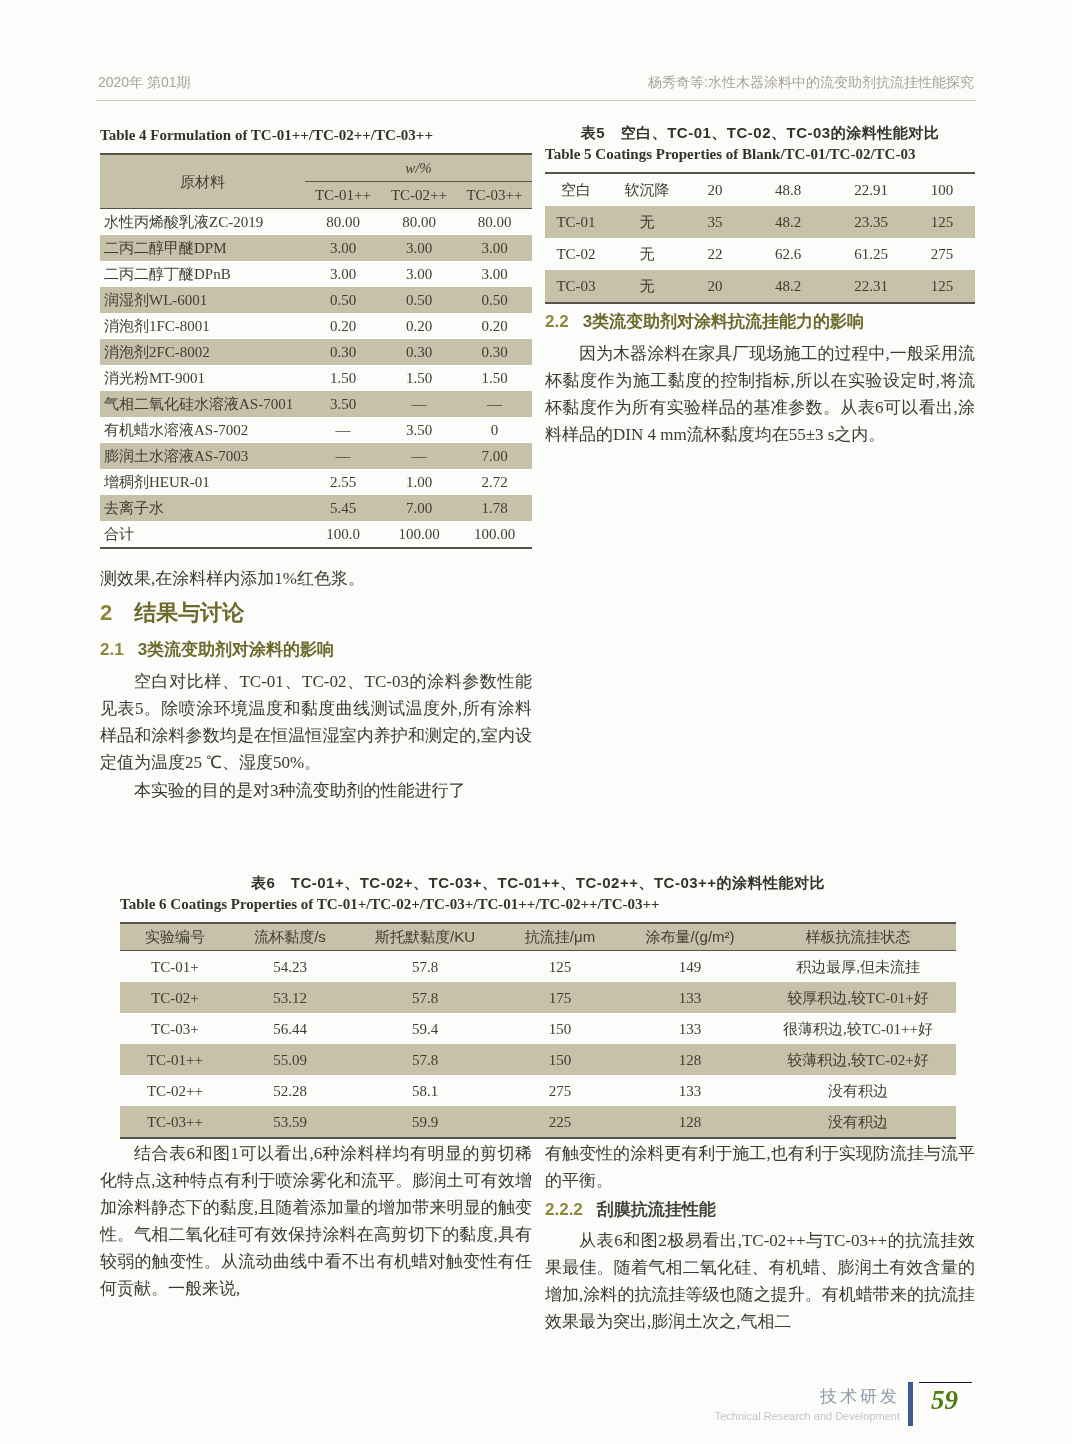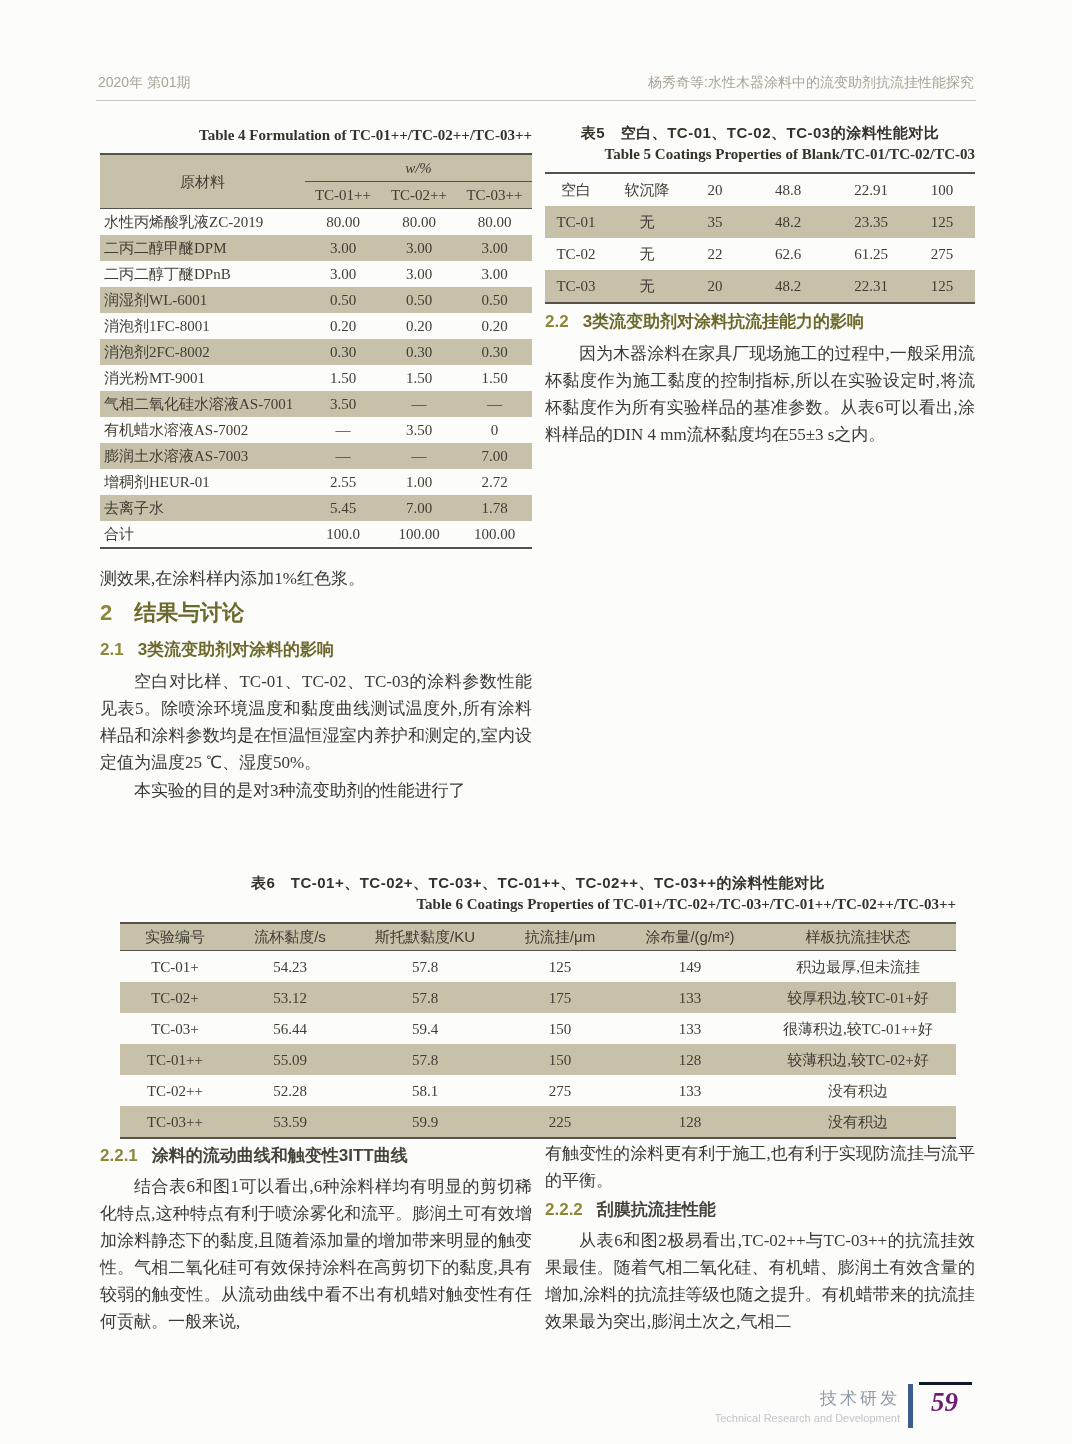--- a/index.html
+++ b/index.html
@@ -10,21 +10,21 @@
   
   .pagehead{position:absolute;top:74px;left:98px;width:876px;display:flex;
             justify-content:space-between;font-size:14px;color:#a8a396;
             font-family:"Liberation Sans", sans-serif;}
   .headrule{position:absolute;top:100px;left:96px;width:880px;height:1px;background:#ccc8bd;}
 
   
   .tbl-title-cn{font-family:"Liberation Sans", sans-serif;font-weight:bold;font-size:15px;
                 text-align:center;color:#34322a;letter-spacing:.5px;}
   .tbl-title-en{font-family:"Liberation Serif", serif;font-weight:bold;font-size:15px;
-                text-align:right;color:#34322a;margin-top:3px;}
+                text-align:left;color:#34322a;margin-top:3px;}
 
   
   table.dt{width:100%;border-collapse:collapse;border-top:2px solid #55524a;
            border-bottom:2px solid #55524a;font-size:15px;color:#403d34;margin-top:9px;}
   table.dt td,table.dt th{padding:3px 4px;font-weight:normal;line-height:20px;}
   .khaki{background:#c7c1a9;}
   .num{text-align:center;}
   .name{text-align:left;padding-left:8px;}
   .hline{border-bottom:1px solid #55524a;}
   .prewrap{white-space:pre-line;}
@@ -48,22 +48,22 @@
   .h-subsub{font-family:"Liberation Sans", sans-serif;font-weight:bold;font-size:17px;
             color:#45433a;margin:4px 0 6px 0;}
   .h-subsub .no{margin-right:14px;color:#8d8739;font-weight:bold;}
 
   
   .footer{position:absolute;top:1382px;right:100px;display:flex;align-items:flex-end;}
   .f-text{text-align:right;margin-right:8px;padding-bottom:4px;}
   .f-cn{font-family:"Liberation Sans", sans-serif;font-size:17px;letter-spacing:3px;color:#8e99a9;}
   .f-en{font-family:"Liberation Sans", sans-serif;font-size:11px;color:#c2c5cb;margin-top:2px;}
   .f-bar{width:5px;height:44px;background:#3d5c8f;margin-right:6px;}
-  .f-page{border-top:3px solid #0f172a;padding:2px 14px 10px 12px;font-size:27px;
-          font-style:italic;font-weight:bold;color:#701a75;font-family:"Liberation Serif", serif;}
+  .f-page{border-top:1px solid #0f172a;padding:2px 14px 10px 12px;font-size:27px;
+          font-style:italic;font-weight:bold;color:#4d7c0f;font-family:"Liberation Serif", serif;}
 </style>
 </head>
 <body>
 
 <div class="pagehead">
   <span>2020年 第01期</span>
   <span>杨秀奇等:水性木器涂料中的流变助剂抗流挂性能探究</span>
 </div>
 <div class="headrule"></div>
 
@@ -303,23 +303,20 @@
           <td class="num">59.9</td>
           <td class="num">225</td>
           <td class="num">128</td>
           <td class="num">没有积边</td>
         </tr>
   </tbody>
     </table>
 </div>
 
 <div class="abs" style="left:100px;top:1140px;width:432px;">
-  <div class="h-subsub">
-    <span class="no">2.2.1</span><span>涂料的流动曲线和触变性3ITT曲线</span>
-  </div>
   <p class="para indent">结合表6和图1可以看出,6种涂料样均有明显的剪切稀化特点,这种特点有利于喷涂雾化和流平。膨润土可有效增加涂料静态下的黏度,且随着添加量的增加带来明显的触变性。气相二氧化硅可有效保持涂料在高剪切下的黏度,具有较弱的触变性。从流动曲线中看不出有机蜡对触变性有任何贡献。一般来说,</p>
 </div>
 
 <div class="abs" style="left:545px;top:1140px;width:430px;">
   <p class="para">有触变性的涂料更有利于施工,也有利于实现防流挂与流平的平衡。</p>
   <div class="h-subsub">
     <span class="no">2.2.2</span><span>刮膜抗流挂性能</span>
   </div>
   <p class="para indent">从表6和图2极易看出,TC-02++与TC-03++的抗流挂效果最佳。随着气相二氧化硅、有机蜡、膨润土有效含量的增加,涂料的抗流挂等级也随之提升。有机蜡带来的抗流挂效果最为突出,膨润土次之,气相二</p>
 </div>

